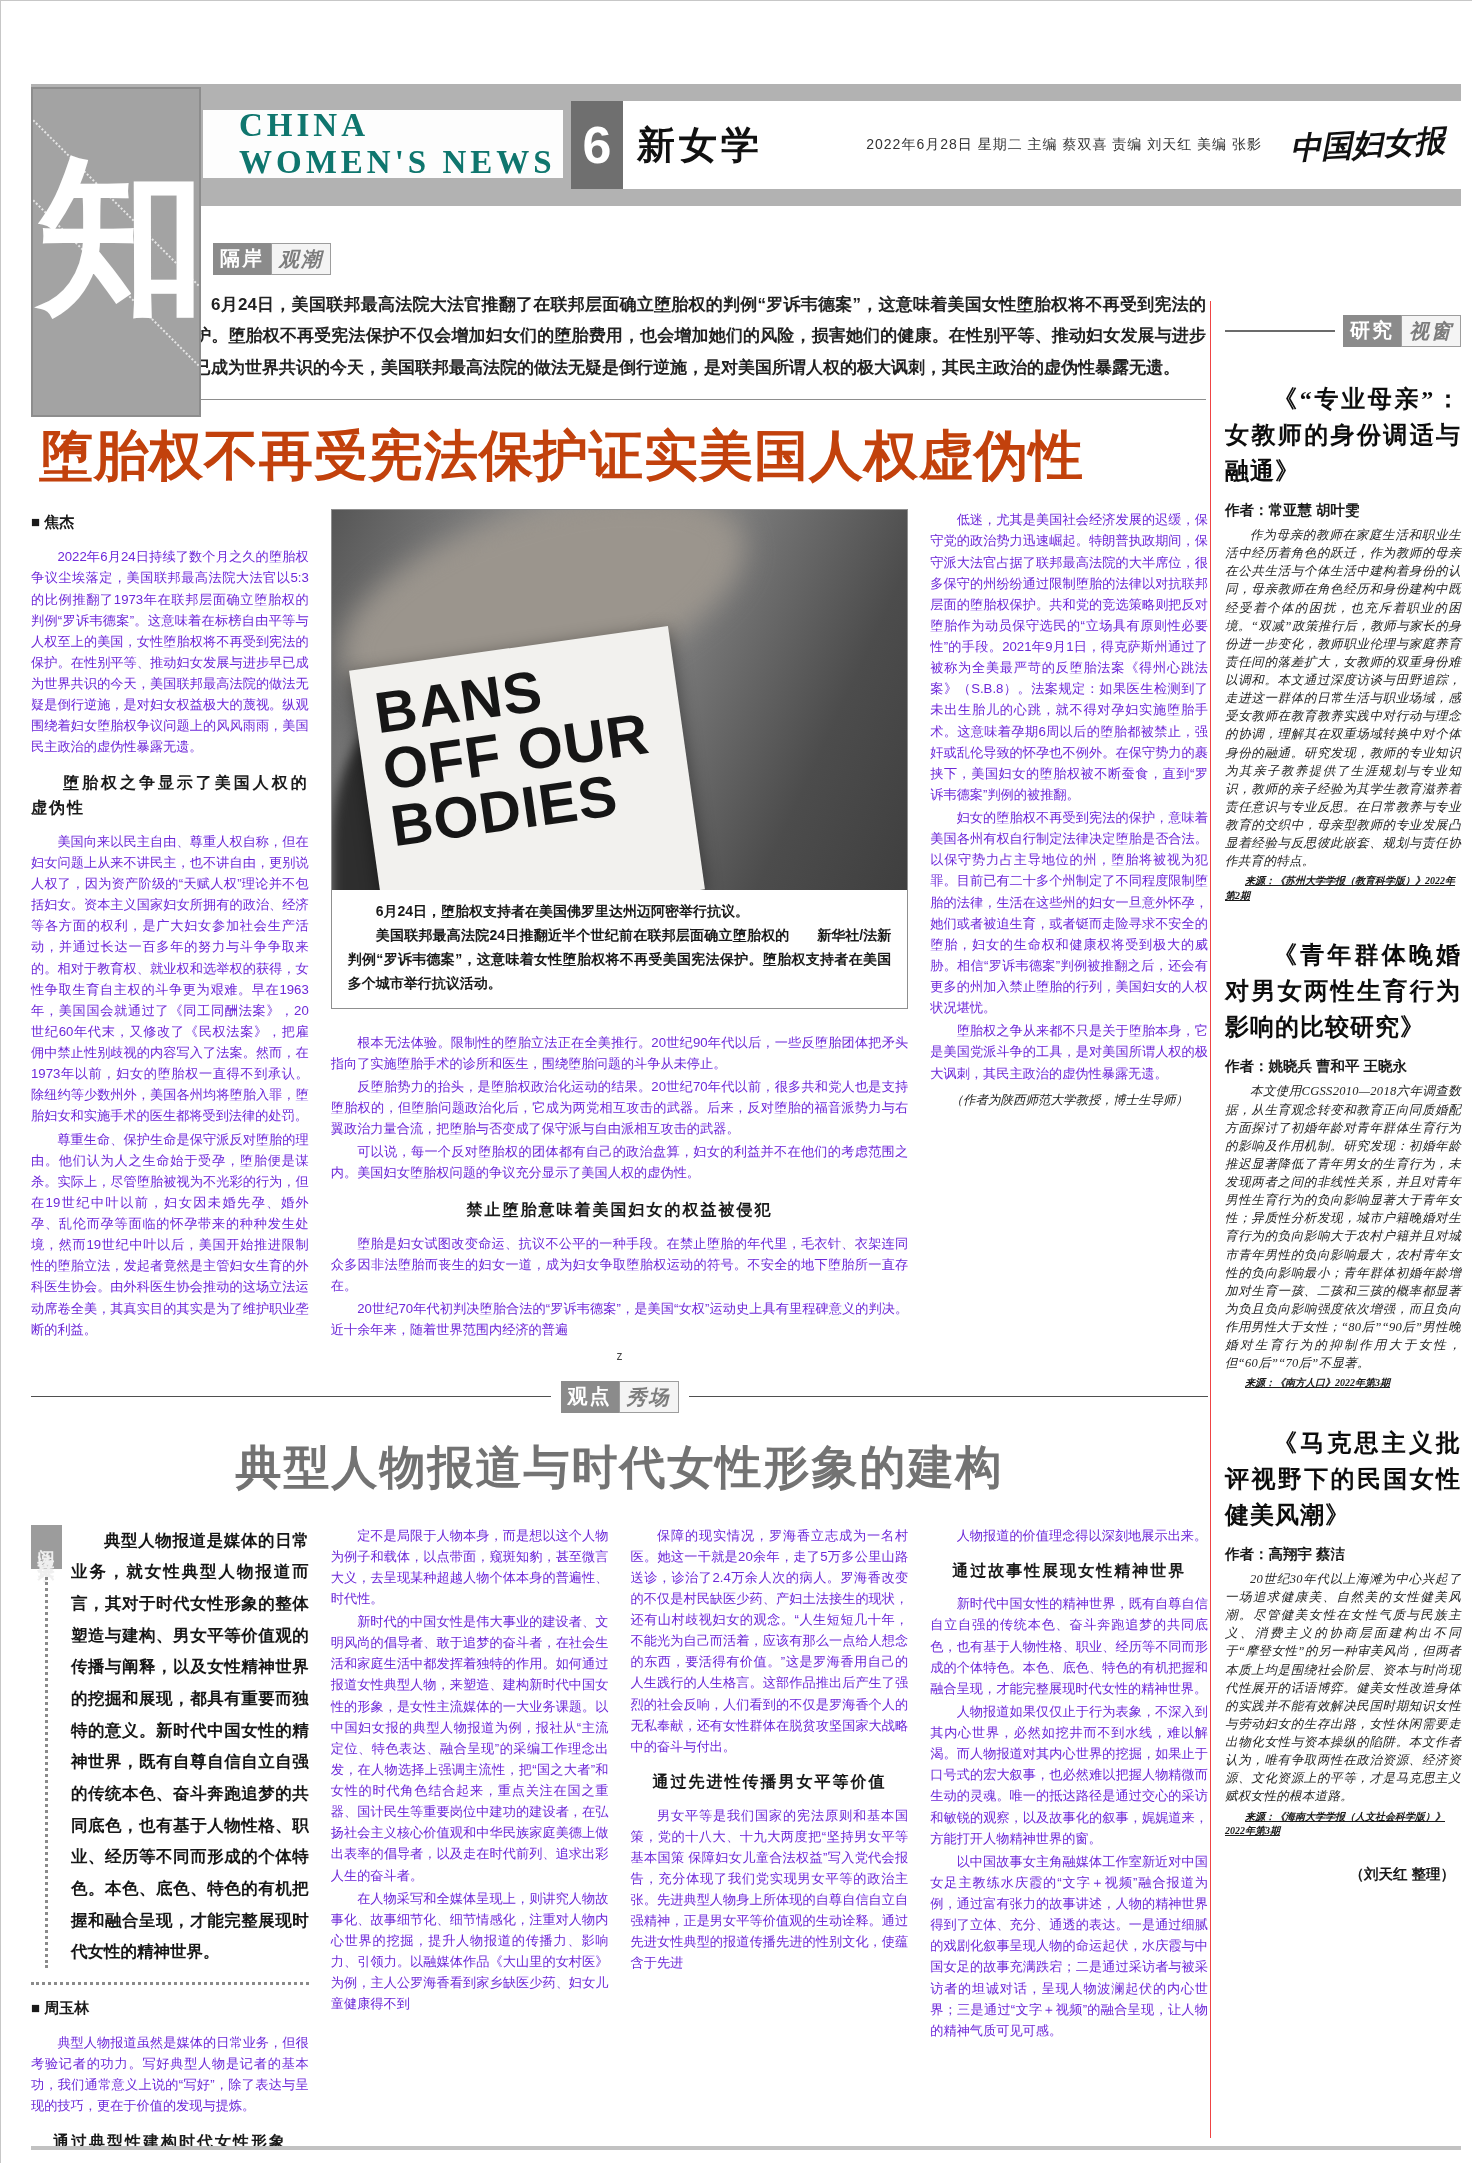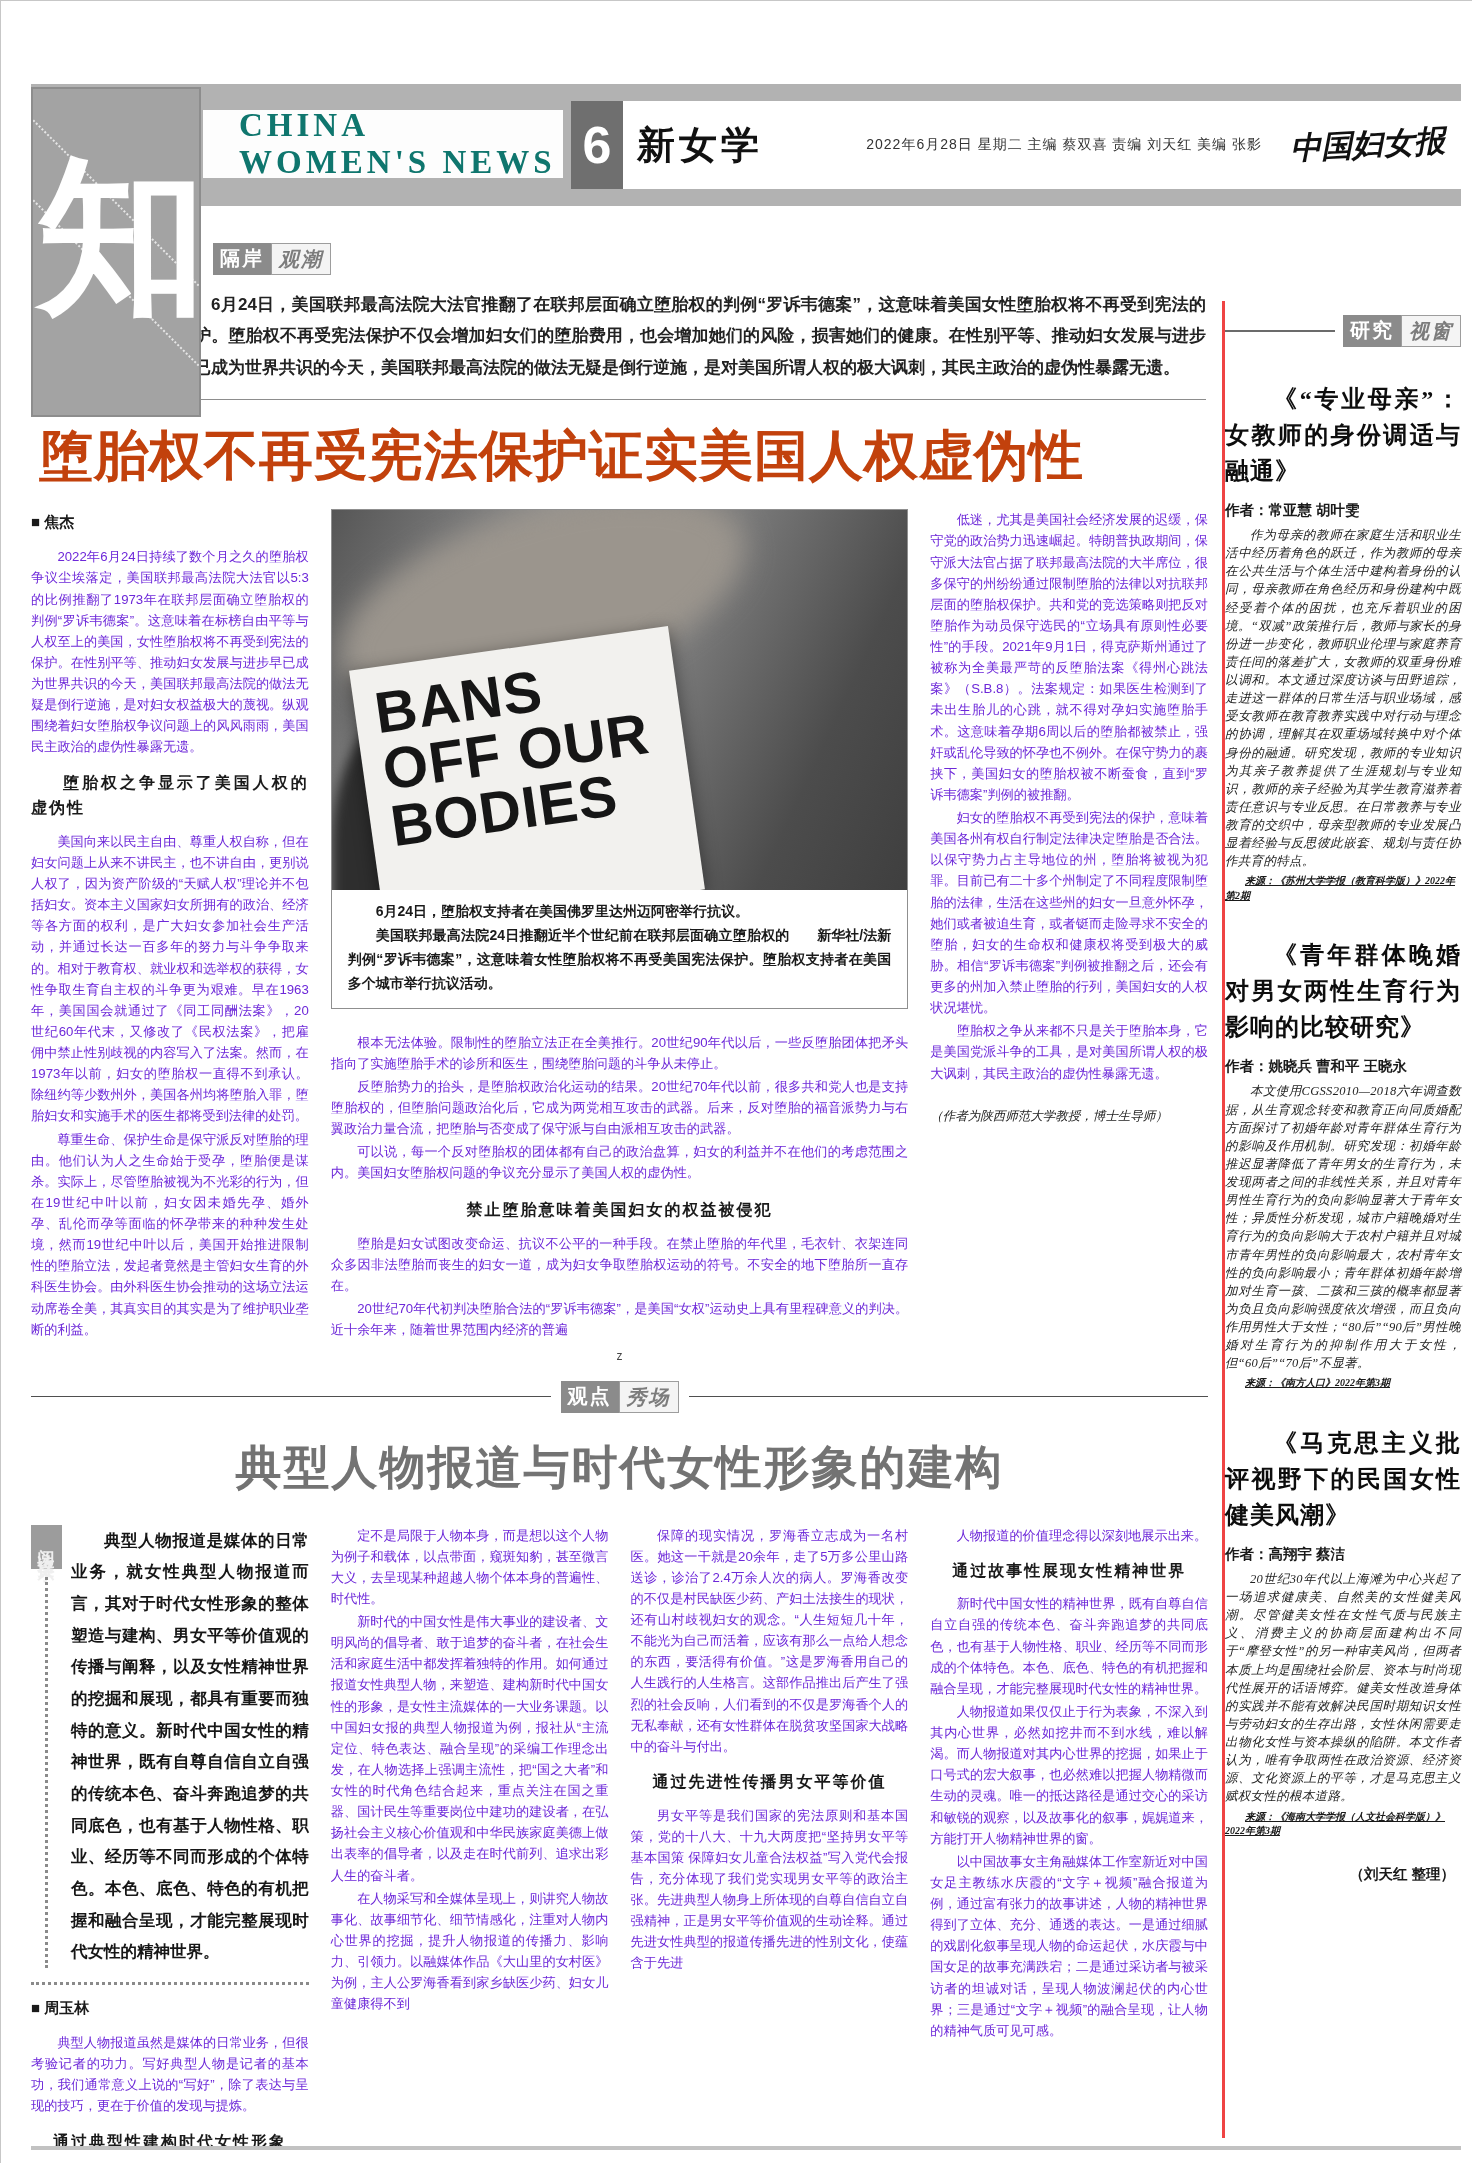--- a/index.html
+++ b/index.html
@@ -24,21 +24,21 @@
         display:flex;align-items:center;justify-content:center;color:#fff;font-size:52px;font-weight:800;}
   .mast-white{position:absolute;left:592px;right:0;top:17px;height:88px;background:#fff;
         display:flex;align-items:center;}
   .sec-name{font-size:38px;font-weight:800;letter-spacing:4px;margin-left:14px;color:#111;}
   .date-line{margin-left:auto;font-size:14px;color:#333;letter-spacing:1px;white-space:nowrap;}
   .paper-logo{font-family:"Liberation Serif","DejaVu Serif",serif;font-style:italic;font-weight:900;
         font-size:31px;color:#111;margin:0 16px 0 28px;transform:rotate(-3deg);white-space:nowrap;}
   
   .main{position:absolute;left:30px;top:220px;width:1177px;}
   .sidebar{position:absolute;right:12px;top:300px;width:236px;bottom:26px;
-        border-left:3px solid #ef4444;}
+        border-left:1px solid #ef4444;padding-left:14px;}
   .bottom-bar{position:absolute;left:30px;right:12px;bottom:14px;height:4px;background:#c2c2c2;}
   
   .kicker{display:inline-flex;align-items:stretch;font-weight:800;font-size:20px;line-height:1;}
   .kick-solid{background:#8b8b8b;color:#fff;padding:5px 7px;letter-spacing:2px;}
   .kick-outline{border:1px solid #9d9d9d;background:#f4f4f4;color:#7c7c7c;padding:5px 7px;
         letter-spacing:2px;font-family:"Liberation Serif","DejaVu Serif",serif;font-style:italic;}
   .kicker1{margin:22px 0 14px 182px;}
   
   .ed-note{display:flex;margin:0 2px 0 98px;border-bottom:1px solid #8d8d8d;padding-bottom:16px;}
   .ed-label{writing-mode:vertical-rl;font-weight:700;color:#555;font-size:15px;letter-spacing:6px;
@@ -51,21 +51,21 @@
   
   .grid4{display:grid;grid-template-columns:repeat(4,1fr);column-gap:22px;}
   .a1-middle{grid-column:2 / span 2;}
   .mid-cols{display:grid;grid-template-columns:1fr;column-gap:22px;margin-top:23px;}
   .byline{font-weight:800;font-size:15px;margin:4px 0 14px 0;}
   p.body{font-size:13.2px;line-height:1.6;text-align:justify;text-indent:2em;margin:0 0 2px 0;color:#6d28d9;}
   .subhead{font-weight:800;font-size:16px;letter-spacing:2px;line-height:1.6;margin:12px 0 10px 0;
         text-indent:2em;text-align:justify;}
   .subhead.center{text-align:center;text-indent:0;}
   .sig{font-size:12.5px;font-family:"Liberation Serif","DejaVu Serif",serif;font-style:italic;
-        text-align:left;margin-top:24px;color:#222;}
+        text-align:center;margin-top:8px;color:#222;}
   .endmark{text-align:center;font-size:12px;color:#444;margin:6px 0 2px 0;}
   
   .photo-box{border:1px solid #8f8f8f;background:#fff;}
   .photo{position:relative;height:380px;overflow:hidden;
         background:linear-gradient(115deg,#565656 0%,#8e8e8e 30%,#7a7a7a 55%,#4c4c4c 80%,#3f3f3f 100%);}
   .ph-hair{right:-40px;top:-30px;width:280px;height:420px;background:#2e2e2e;filter:blur(6px);border-radius:40% 60% 50% 50%;}
   .ph-arm{left:40px;top:-60px;width:420px;height:180px;background:#9b958d;filter:blur(14px);border-radius:50%;transform:rotate(-18deg);}
   .ph-sign{position:absolute;left:6%;top:36%;width:56%;height:70%;background:#f2f1ee;
         transform:rotate(-8deg);box-shadow:0 4px 18px rgba(0,0,0,.45);padding:18px 20px;box-sizing:border-box;}
   .ph-sign div{font-weight:900;font-size:58px;line-height:.98;letter-spacing:1px;color:#161616;

